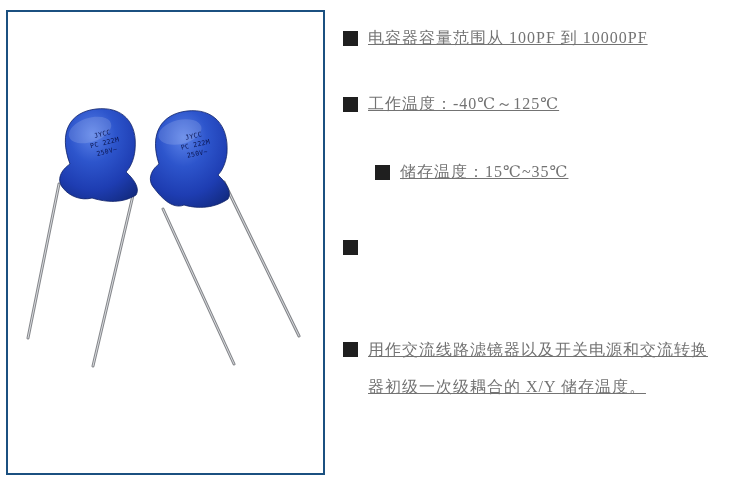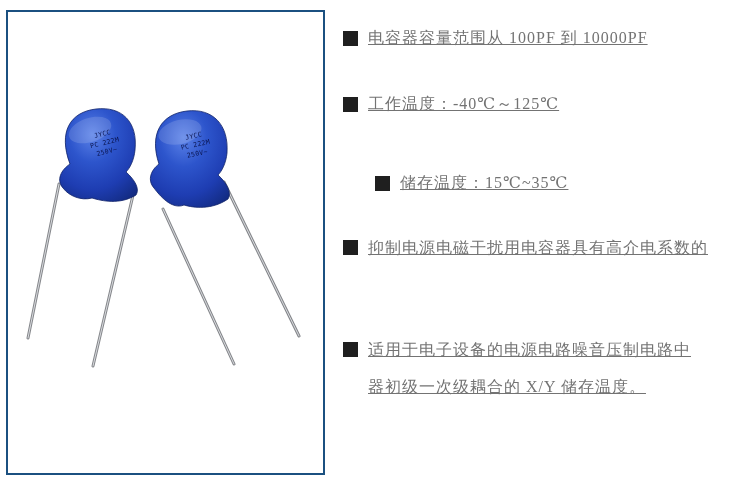--- a/index.html
+++ b/index.html
@@ -51,21 +51,21 @@
     color: #737373;
     font-size: 16px;
     letter-spacing: 1px;
     white-space: nowrap;
     text-decoration: underline;
   }
   .spec-item.single .spec-text .line { line-height: 22px; }
   .spec-item.multi  .spec-text .line { line-height: 37px; }
   .pos-1 { top: 27px; }
   .pos-2 { top: 93px; justify-content: space-between; }
-  .pos-3 { top: 172px; padding-left: 32px; }
+  .pos-3 { top: 161px; padding-left: 32px; }
   .pos-4 { top: 229px; }
   .pos-5 { top: 331px; }
   .cap-marking {
     font-family: "DejaVu Sans Mono", monospace;
     font-size: 6.5px;
     fill: #0a1550;
     text-anchor: middle;
     letter-spacing: 0.3px;
   }
 </style>
@@ -154,25 +154,24 @@
   <div class="spec-item single pos-3">
     <span class="bullet"></span>
     <div class="spec-text">
       <div class="line">储存温度：15℃~35℃</div>
     </div>
   </div>
 
   <div class="spec-item multi pos-4">
     <span class="bullet"></span>
     <div class="spec-text">
-      <div class="line">抑制电源电磁干扰用电容器具有高介电系数的</div>
     </div>
   </div>
 
   <div class="spec-item multi pos-5">
     <span class="bullet"></span>
     <div class="spec-text">
-      <div class="line">适用于电子设备的电源电路噪音压制电路中</div>
+      <div class="line">用作交流线路滤镜器以及开关电源和交流转换</div>
       <div class="line">器初级一次级耦合的 X/Y 储存温度。</div>
     </div>
   </div>
 
 </div>
 
 </body></html>

